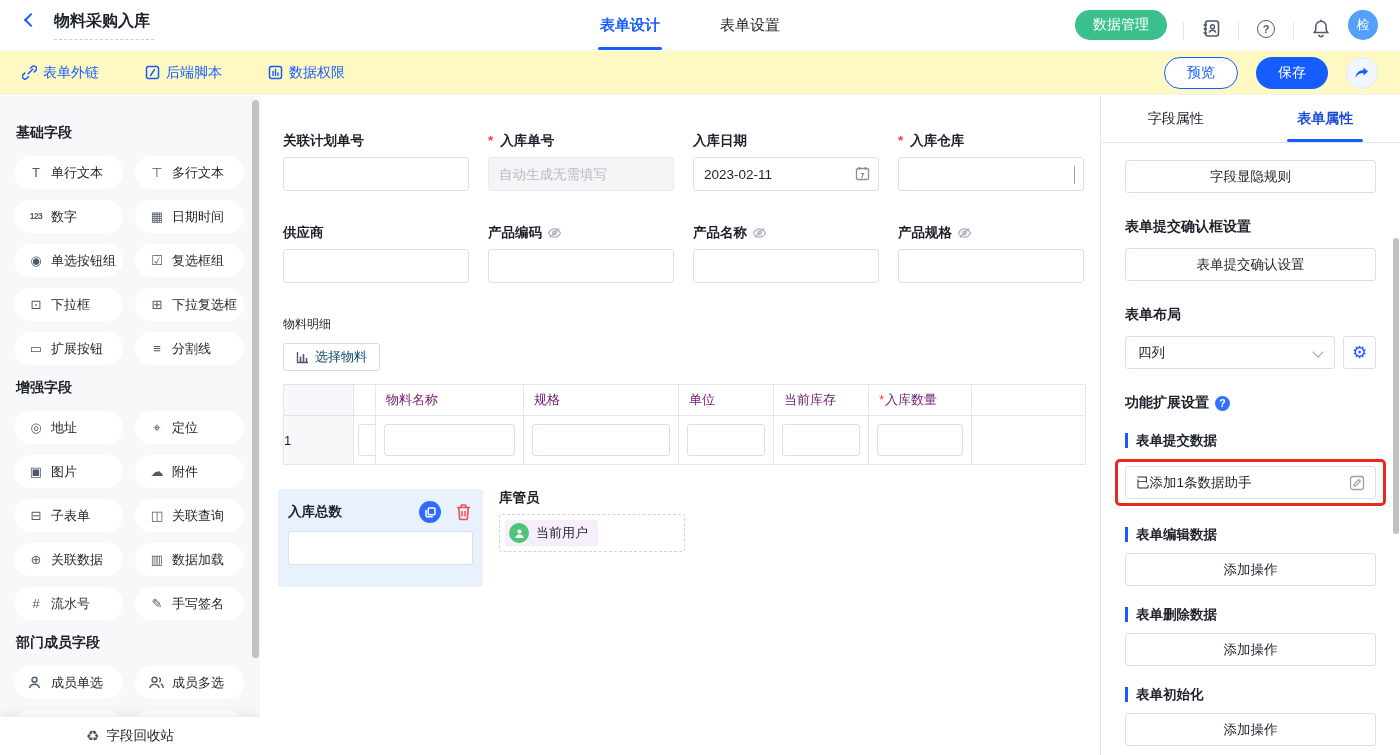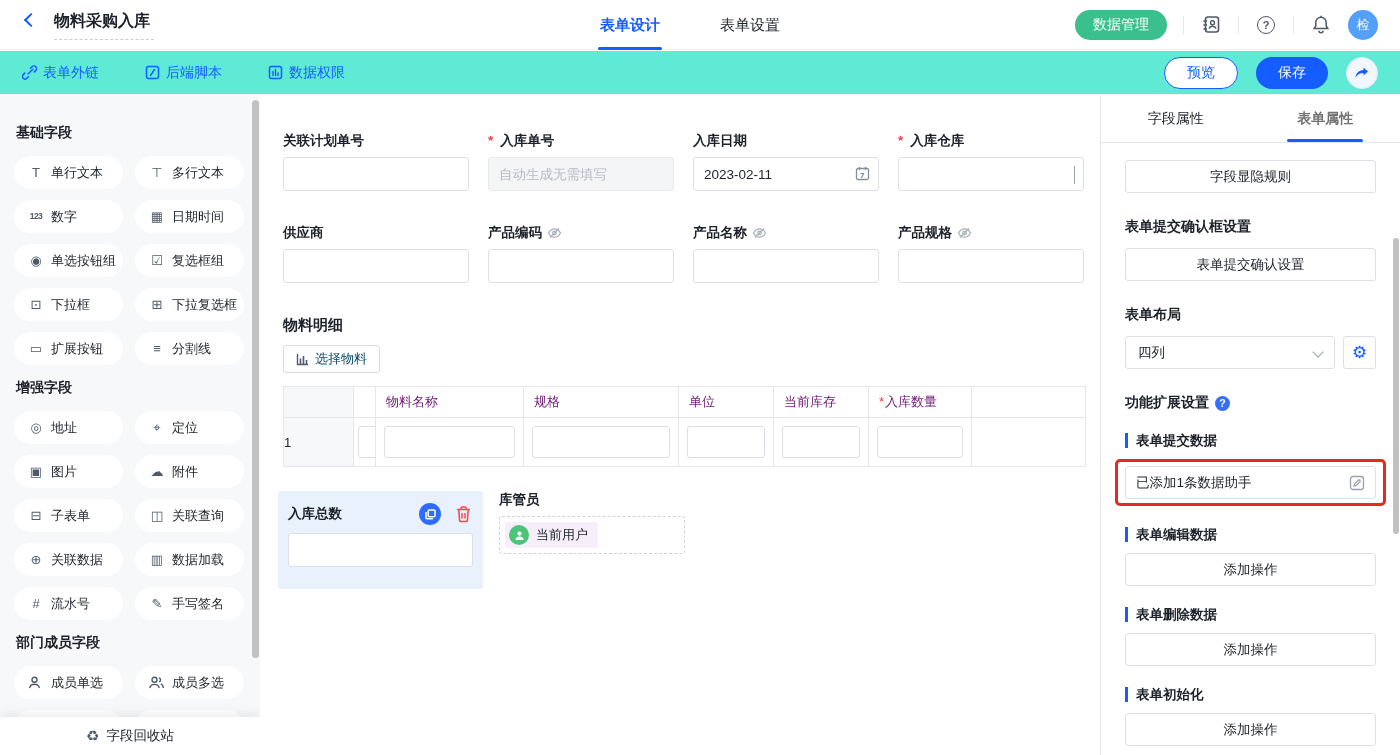--- a/index.html
+++ b/index.html
@@ -11,29 +11,29 @@
   .topbar { position:absolute; top:0; left:0; right:0; height:50px; background:#fff;
     border-bottom:1px solid #f2f3f5; display:flex; align-items:center; }
   .topbar-left { display:flex; align-items:flex-start; gap:12px; padding-left:20px; width:420px; }
   .back-btn { width:22px; height:22px; display:flex; align-items:center; justify-content:center; cursor:pointer; }
   .back-chev { width:10px; height:10px; border-left:2.2px solid #165dff; border-bottom:2.2px solid #165dff; transform:rotate(45deg); }
   .doc-title { font-size:16px; font-weight:700; border-bottom:1px dashed #c9cdd4; padding:2px 4px 7px 0; }
   .topbar-tabs { display:flex; gap:60px; position:absolute; left:600px; top:0; height:50px; }
   .top-tab { display:flex; align-items:center; font-size:15px; cursor:pointer; position:relative; color:#1d2129; }
   .top-tab.active { color:#165dff; font-weight:600; }
   .top-tab.active::after { content:""; position:absolute; left:-2px; right:-2px; bottom:0; height:3px; background:#165dff; border-radius:2px; }
-  .topbar-right { margin-left:auto; display:flex; align-items:center; gap:16px; padding-right:22px; }
+  .topbar-right { margin-left:auto; display:flex; align-items:flex-end; gap:16px; padding-right:22px; }
   .btn-green { background:#3bbf8c; color:#fff; border:none; font-size:14px; height:30px; padding:0 18px; border-radius:15px; cursor:pointer; }
   .vdiv { width:1px; height:18px; background:#e5e6eb; }
   .ticon { width:22px; height:22px; display:flex; align-items:center; justify-content:center; color:#4e5969; cursor:pointer; }
   .help-circle { width:18px; height:18px; border:1.6px solid #4e5969; border-radius:50%; display:flex; align-items:center; justify-content:center; font-size:11px; font-weight:700; color:#4e5969; }
   .avatar { width:30px; height:30px; border-radius:50%; background:#54a0f8; color:#fff; font-size:13px; display:flex; align-items:center; justify-content:center; cursor:pointer; }
 
   
-  .toolbar2 { position:absolute; top:51px; left:0; right:0; height:44px; background:#5eead4;
+  .toolbar2 { position:absolute; top:51px; left:0; right:0; height:44px; background:#fef9c3;
     border-bottom:1px solid #f2f3f5; display:flex; align-items:center; padding:0 22px; }
   .tb-link { display:flex; align-items:center; gap:6px; color:#165dff; font-size:14px; margin-right:46px; cursor:pointer; }
   .tb-link svg { display:block; }
   .toolbar2-right { margin-left:auto; display:flex; align-items:center; gap:18px; }
   .btn-preview { height:32px; padding:0 22px; border-radius:16px; border:1px solid #165dff; color:#165dff; background:#fff; font-size:14px; cursor:pointer; }
   .btn-save { height:32px; padding:0 22px; border-radius:16px; border:none; color:#fff; background:#165dff; font-size:14px; cursor:pointer; }
   .btn-share { width:32px; height:32px; border-radius:50%; background:#f2f6ff; border:1px solid #e3ebfc; display:flex; align-items:center; justify-content:center; cursor:pointer; }
 
   
   .sidebar { position:absolute; top:96px; left:0; width:260px; bottom:0; background:#f7f8fa; padding:14px 16px 0 14px; overflow:hidden; }
@@ -54,21 +54,21 @@
   .req::before { content:"*"; color:#f53f3f; margin-right:2px; font-weight:700; }
   .tinput { width:100%; height:34px; border:1px solid #dcdfe6; border-radius:3px; padding:0 10px; font-size:13.5px; color:#1d2129; background:#fff; outline:none; }
   .tinput::placeholder { color:#b4bac4; }
   .tinput.ghost { background:#f4f5f7; border-color:#e8eaee; }
   .withicon { position:relative; }
   .withicon .tinput { padding-right:30px; }
   .suffix { position:absolute; right:9px; top:9px; color:#86909c; }
   .chev-down { width:8px; height:8px; border-right:1.6px solid #9aa1ac; border-bottom:1.6px solid #9aa1ac; transform:rotate(45deg); margin-top:2px; }
   .eye { display:inline-flex; }
 
-  .md-label { font-size:15px; font-weight:700; margin:26px 0 10px; }
+  .md-label { font-size:12px; font-weight:400; margin:26px 0 10px; }
   .btn-select-mat { height:28px; background:#fff; border:1px solid #d9dce3; border-radius:3px; font-size:13px; color:#0c4a6e; display:inline-flex; align-items:center; gap:6px; padding:0 12px; cursor:pointer; }
 
   table.mat { border-collapse:collapse; margin-top:13px; table-layout:fixed; width:802px; }
   table.mat th, table.mat td { border:1px solid #e5e6eb; font-weight:400; font-size:13px; text-align:left; }
   table.mat th { height:31px; padding:0 10px; color:#701a75; }
   table.mat td { height:49px; }
   th.rownum, td.rownum { background:#f7f8fa; text-align:center; padding:0; }
   .clip { overflow:hidden; height:32px; margin:8px 0; }
   .cell-input { height:32px; border:1px solid #dcdfe6; border-radius:3px; background:#fff; margin:0 8px; width:calc(100% - 16px); outline:none; padding:0 8px; font-size:13px; }
   .clip .cell-input { width:120px; margin:0 0 0 4px; }
@@ -83,21 +83,21 @@
   .ic-trash { width:20px; height:20px; display:flex; align-items:center; justify-content:center; cursor:pointer; }
   .keeper { margin-left:16px; width:186px; }
   .dashed-box { border:1px dashed #cfd3da; border-radius:3px; height:38px; display:flex; align-items:center; padding:0 5px; }
   .user-tag { background:#f6eefb; border-radius:3px; display:flex; align-items:center; gap:7px; padding:3px 10px 3px 4px; font-size:13px; }
   .tag-av { width:20px; height:20px; border-radius:50%; background:#4cc578; display:flex; align-items:center; justify-content:center; }
 
   
   .panel { position:absolute; top:96px; left:1100px; width:300px; bottom:0; background:#fff; border-left:1px solid #e5e6eb; overflow:hidden; }
   .p-tabs { height:47px; border-bottom:1px solid #e5e6eb; display:flex; }
   .p-tab { flex:1; display:flex; align-items:center; justify-content:center; font-size:14px; cursor:pointer; position:relative; color:#1d2129; }
-  .p-tab.active { color:#737373; font-weight:600; }
+  .p-tab.active { color:#1d4ed8; font-weight:600; }
   .p-tab.active::after { content:""; position:absolute; bottom:0; left:50%; transform:translateX(-50%); width:76px; height:3px; background:#165dff; border-radius:2px; }
   .p-body { padding:17px 24px 16px; }
   .p-btn { width:100%; height:33px; background:#fff; border:1px solid #dcdfe6; border-radius:3px; font-size:13.5px; color:#1d2129; cursor:pointer; display:flex; align-items:center; justify-content:center; }
   .p-sec-title { font-size:14px; font-weight:700; margin:25px 0 12px; display:flex; align-items:center; gap:6px; }
   .p-sub-title { font-size:13.5px; font-weight:700; border-left:3.5px solid #165dff; padding-left:8px; margin:21px 0 11px; line-height:15px; }
   .layout-row { display:flex; gap:8px; }
   .p-select { flex:1; height:33px; border:1px solid #dcdfe6; border-radius:3px; display:flex; align-items:center; padding:0 12px; font-size:13.5px; cursor:pointer; }
   .p-select .chev-down { margin-left:auto; margin-top:-2px; }
   .gear-btn { width:33px; height:33px; border:1px solid #dcdfe6; border-radius:3px; background:#fff; display:flex; align-items:center; justify-content:center; color:#165dff; font-size:17px; cursor:pointer; }
   .q-badge { width:15px; height:15px; border-radius:50%; background:#3370ff; color:#fff; font-size:10.5px; font-weight:700; display:flex; align-items:center; justify-content:center; }

